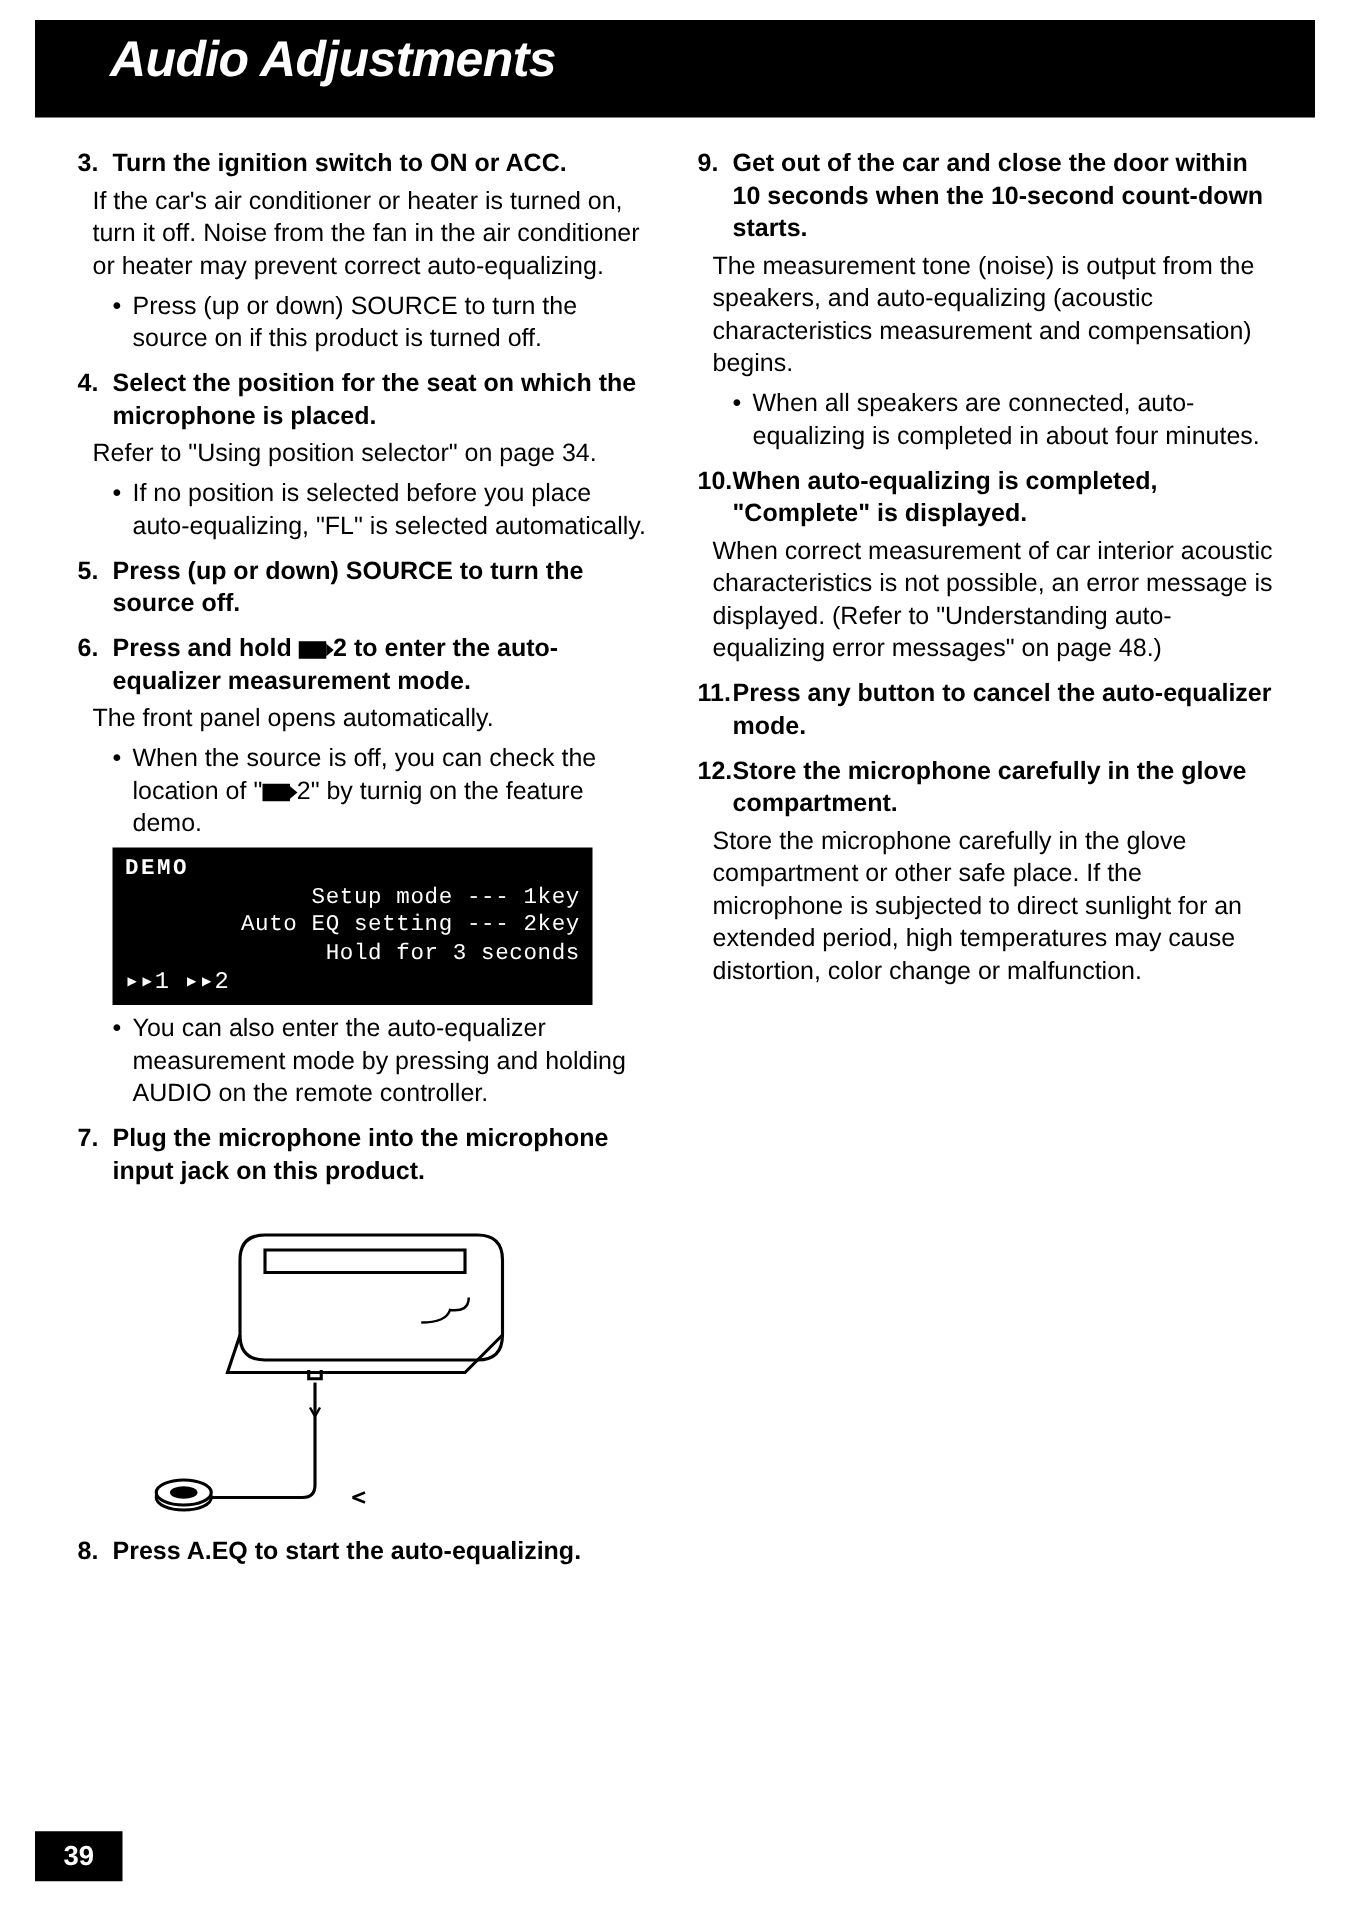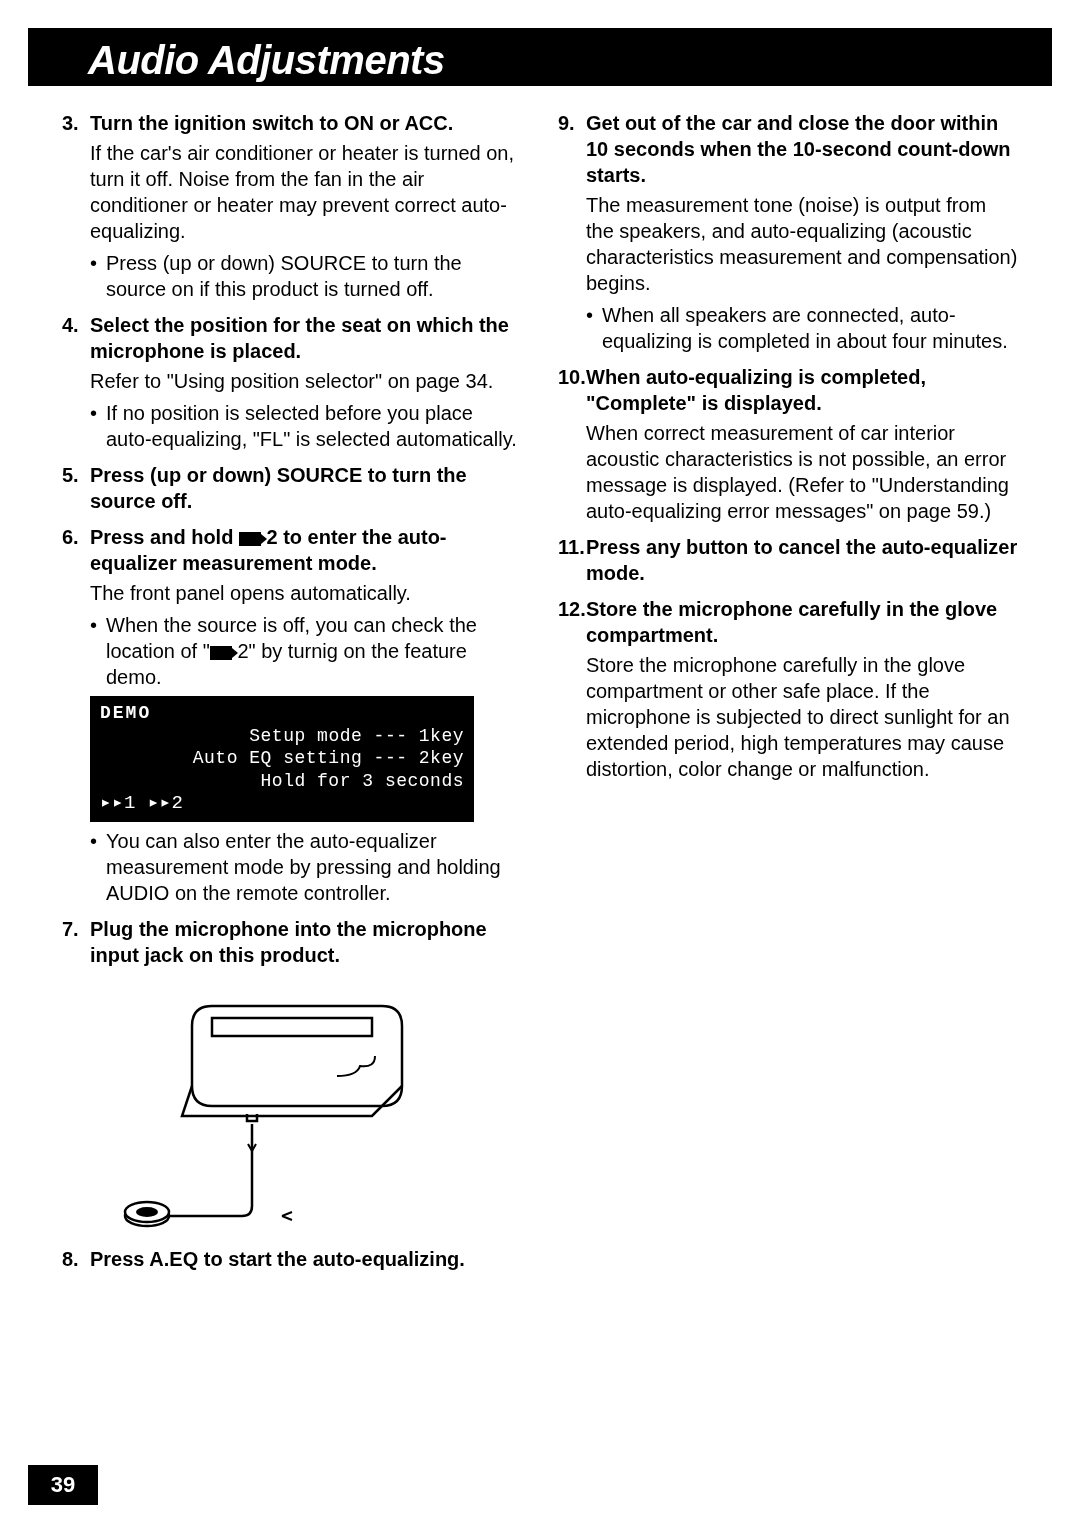--- a/index.html
+++ b/index.html
@@ -9,22 +9,22 @@
     width: 1080px;
     height: 1533px;
     position: relative;
     font-size: 20px;
     line-height: 1.3;
     color: #000;
   }
   .header-bar {
     background: #000;
     color: #fff;
-    padding: 6px 30px 0 60px;
-    margin: 28px 28px 0 28px;
+    padding: 6px 30px 20px 60px;
+    margin: 16px 28px 0 28px;
   }
   .header-bar h1 {
     font-style: italic;
     font-weight: bold;
     font-size: 40px;
     letter-spacing: -0.5px;
   }
   .content {
     display: flex;
     gap: 36px;
@@ -43,21 +43,21 @@
     margin-bottom: 4px;
   }
   .step-num {
     width: 28px;
     flex-shrink: 0;
   }
   .step-title {
     flex: 1;
   }
   .step-body {
-    margin-left: 28px;
+    margin-left: 12px;
     margin-bottom: 6px;
   }
   .bullets {
     margin-left: 28px;
     list-style: none;
   }
   .bullets li {
     position: relative;
     padding-left: 16px;
     margin-bottom: 4px;
@@ -235,21 +235,21 @@
       <ul class="bullets">
         <li>When all speakers are connected, auto-equalizing is completed in about four minutes.</li>
       </ul>
     </div>
 
     <div class="step">
       <div class="step-head">
         <span class="step-num">10.</span>
         <span class="step-title">When auto-equalizing is completed, "Complete" is displayed.</span>
       </div>
-      <div class="step-body">When correct measurement of car interior acoustic characteristics is not possible, an error message is displayed. (Refer to "Understanding auto-equalizing error messages" on page 59.)</div>
+      <div class="step-body">When correct measurement of car interior acoustic characteristics is not possible, an error message is displayed. (Refer to "Understanding auto-equalizing error messages" on page 48.)</div>
     </div>
 
     <div class="step">
       <div class="step-head">
         <span class="step-num">11.</span>
         <span class="step-title">Press any button to cancel the auto-equalizer mode.</span>
       </div>
     </div>
 
     <div class="step">

